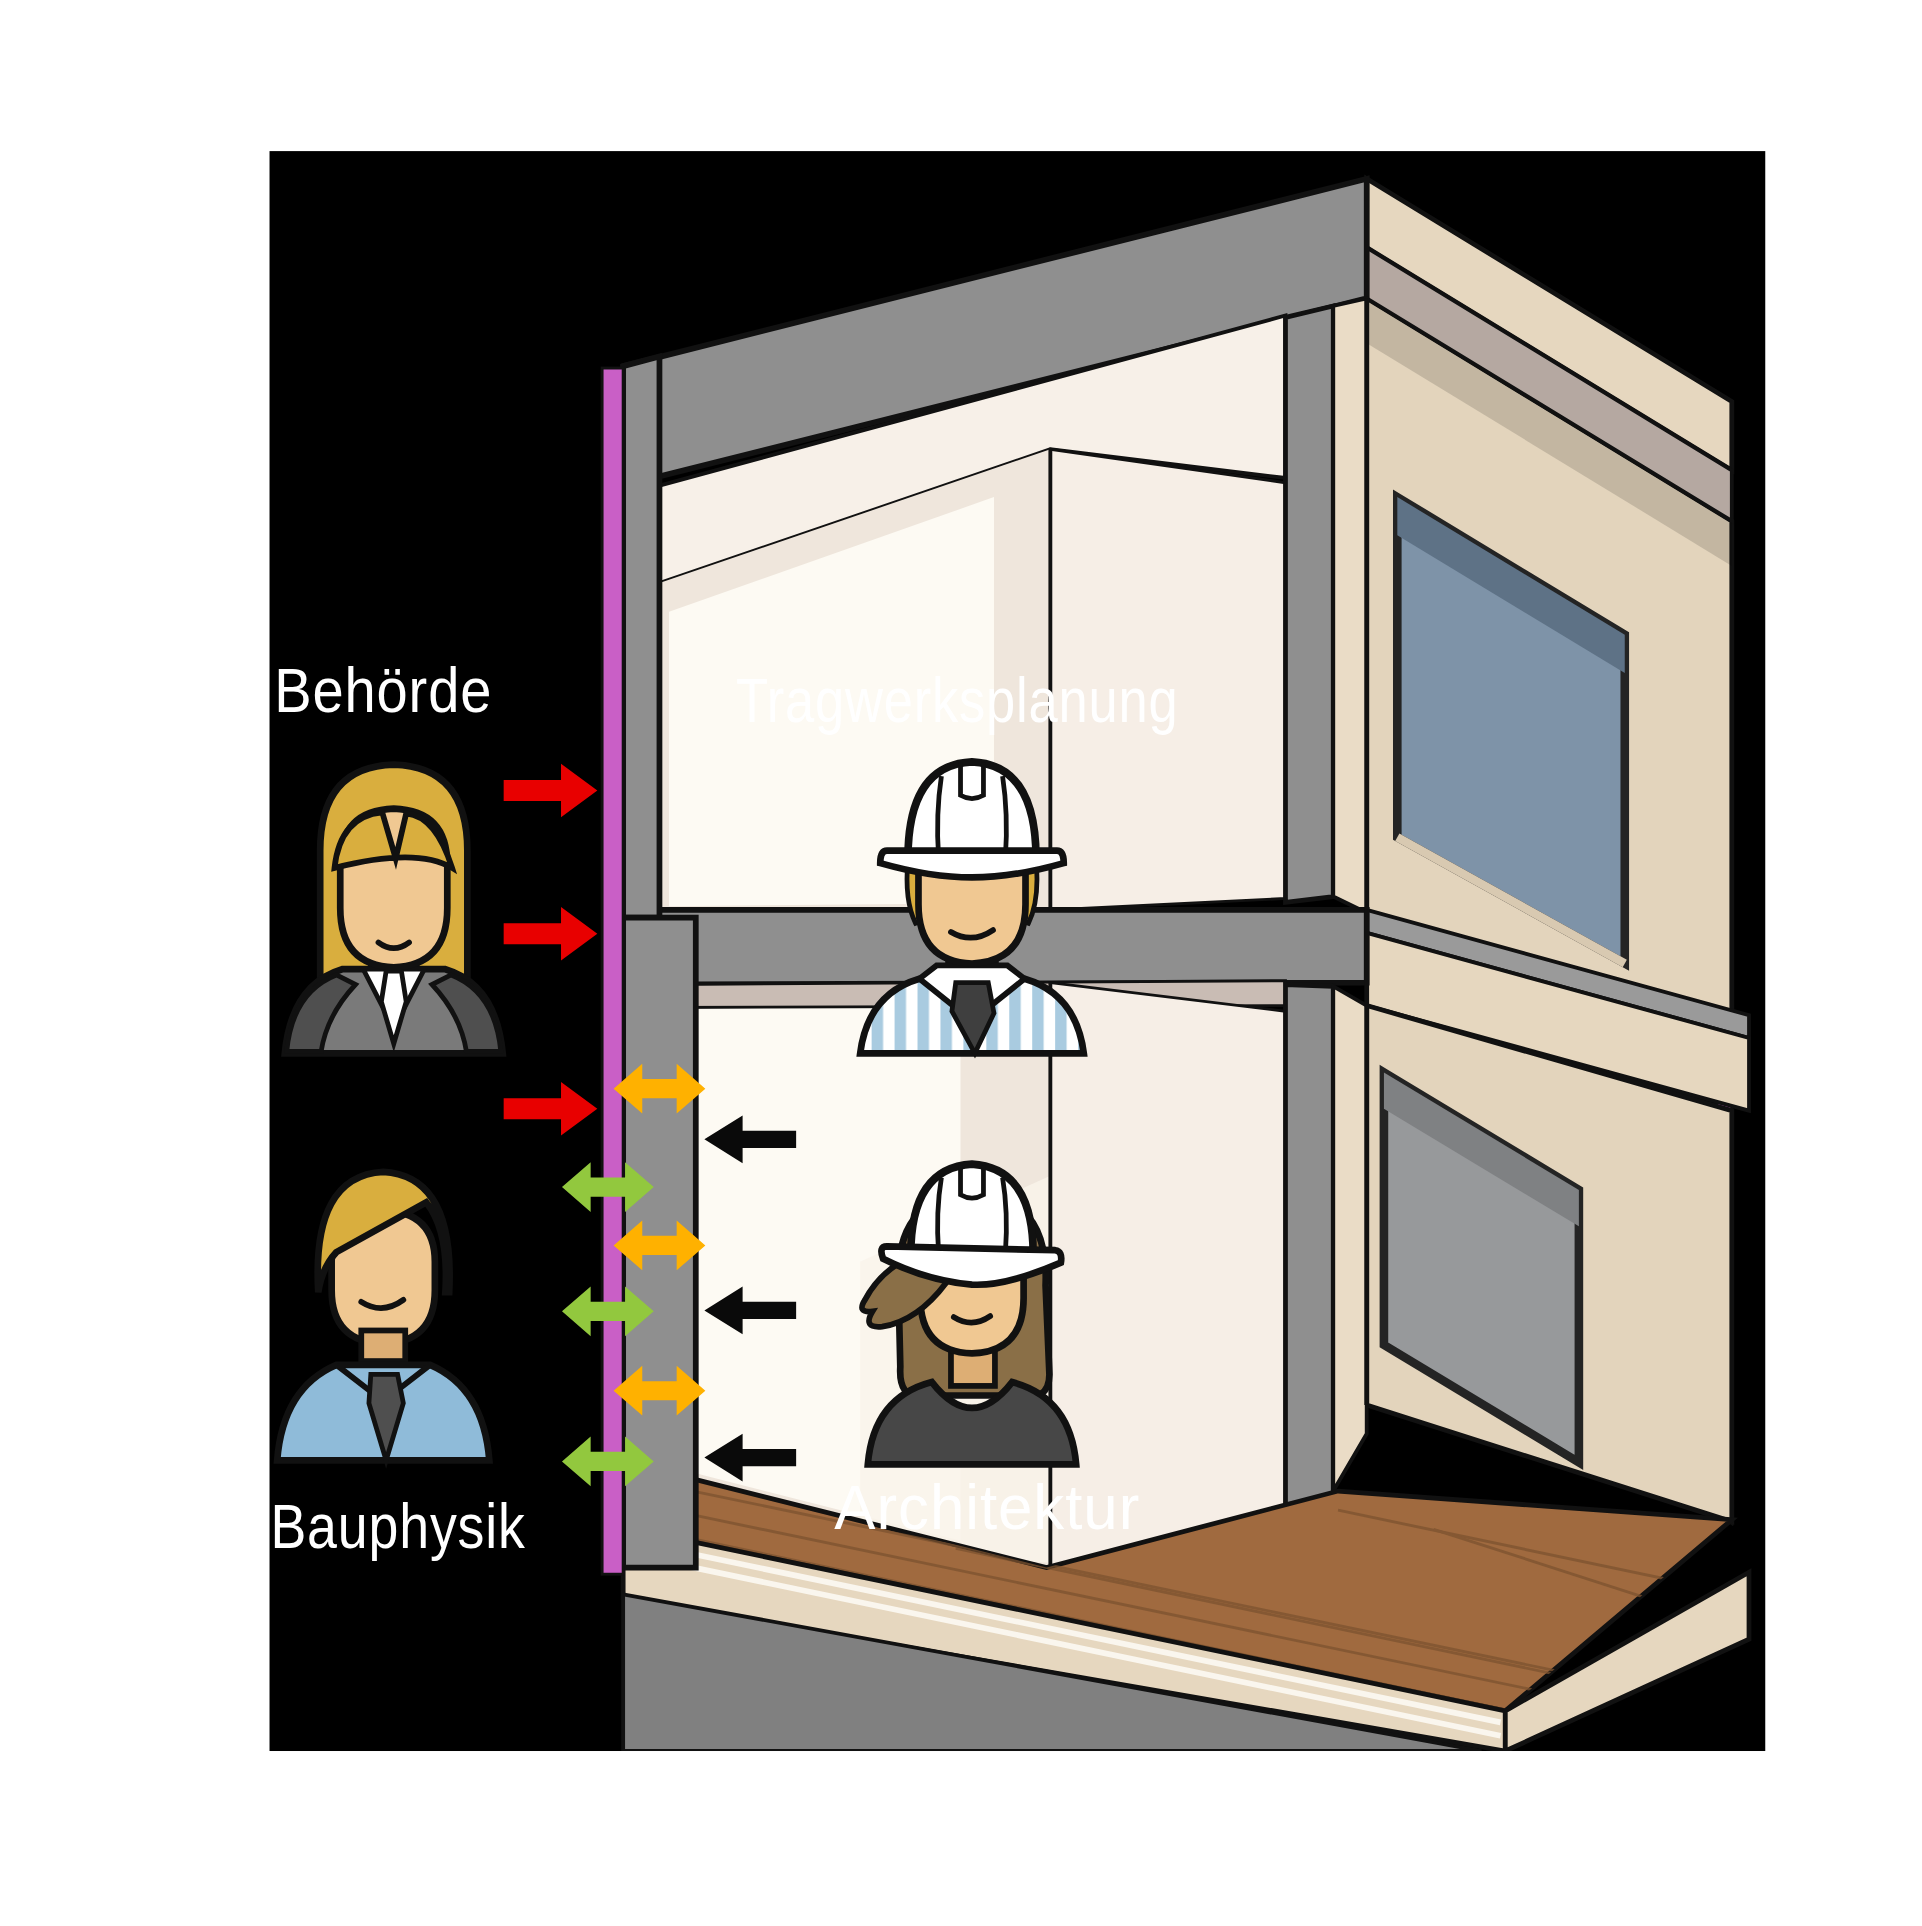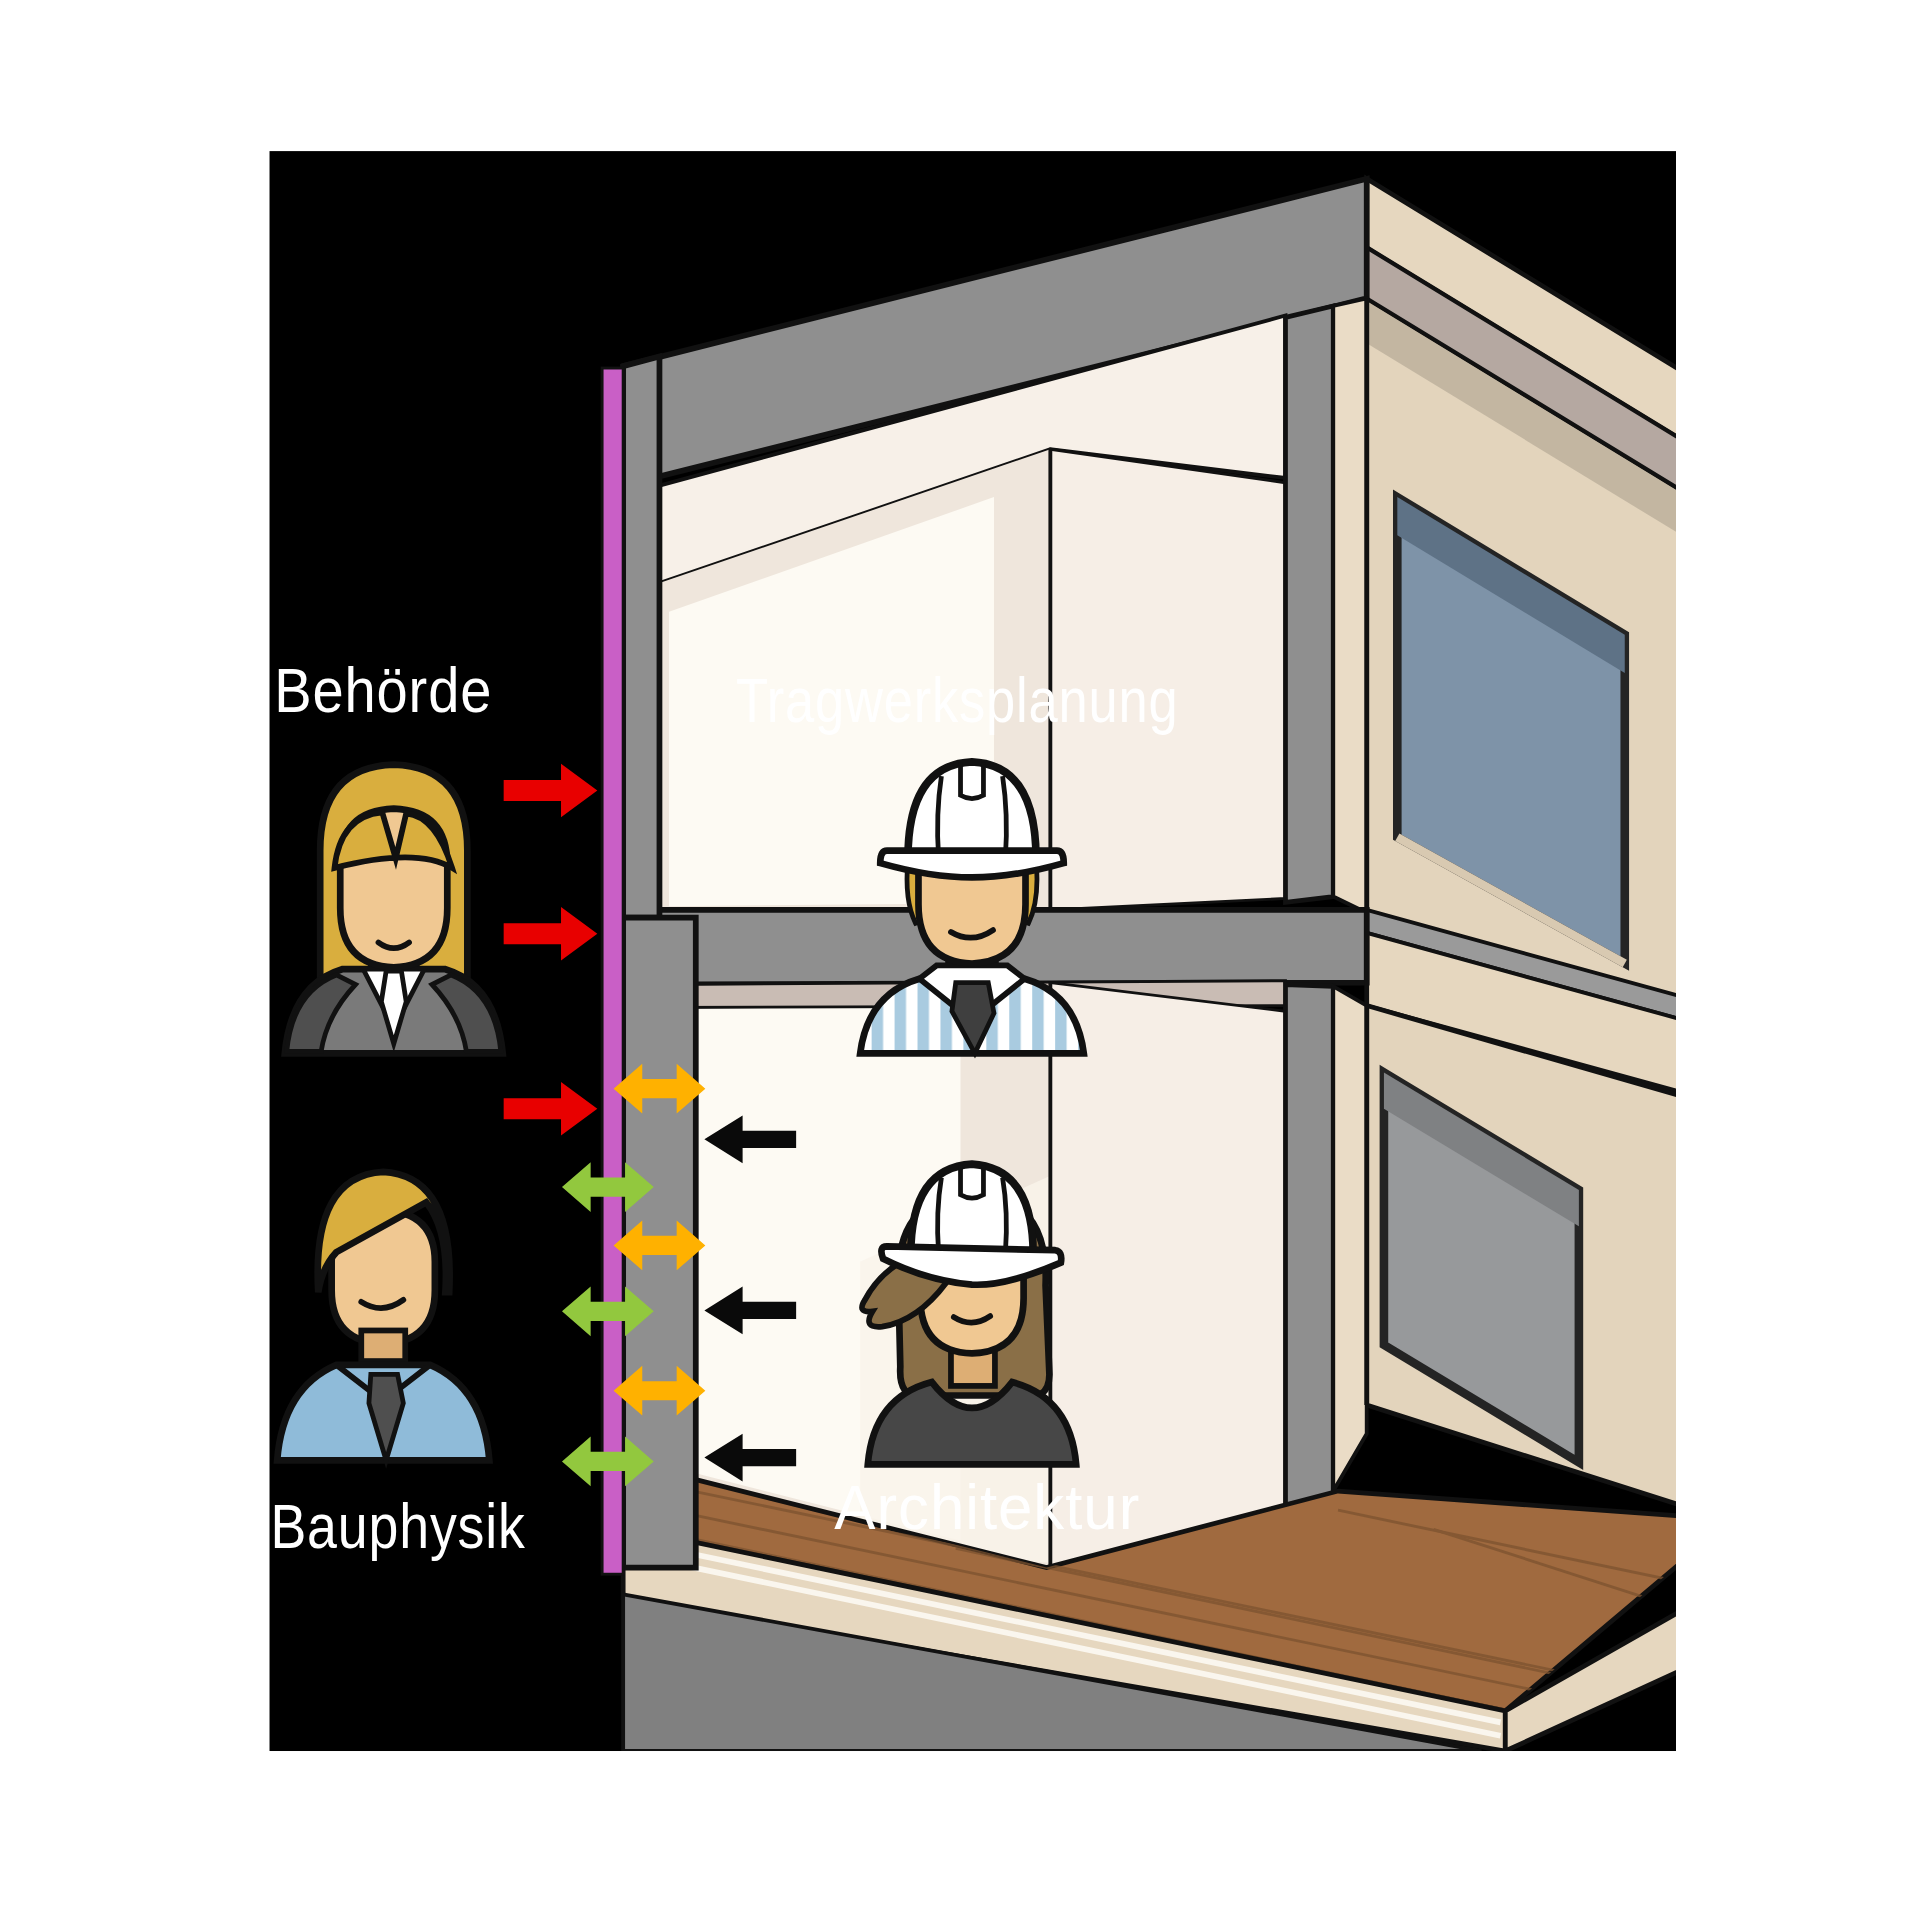--- a/index.html
+++ b/index.html
@@ -1,16 +1,16 @@
 <!DOCTYPE html>
 <html><head>
 <meta charset="utf-8">
 <style>
   html,body{margin:0;padding:0;background:#ffffff;}
-  #stage{position:relative;width:1676px;height:1926px;background:#ffffff;overflow:hidden;}
+  #stage{position:relative;width:1922px;height:1926px;background:#ffffff;overflow:hidden;}
   svg{position:absolute;left:0;top:0;}
   text.diagram-label{
     font-family:"Liberation Sans", sans-serif;
     font-weight:400;
     letter-spacing:1px;
   }
 </style>
 </head>
 <body>
 

